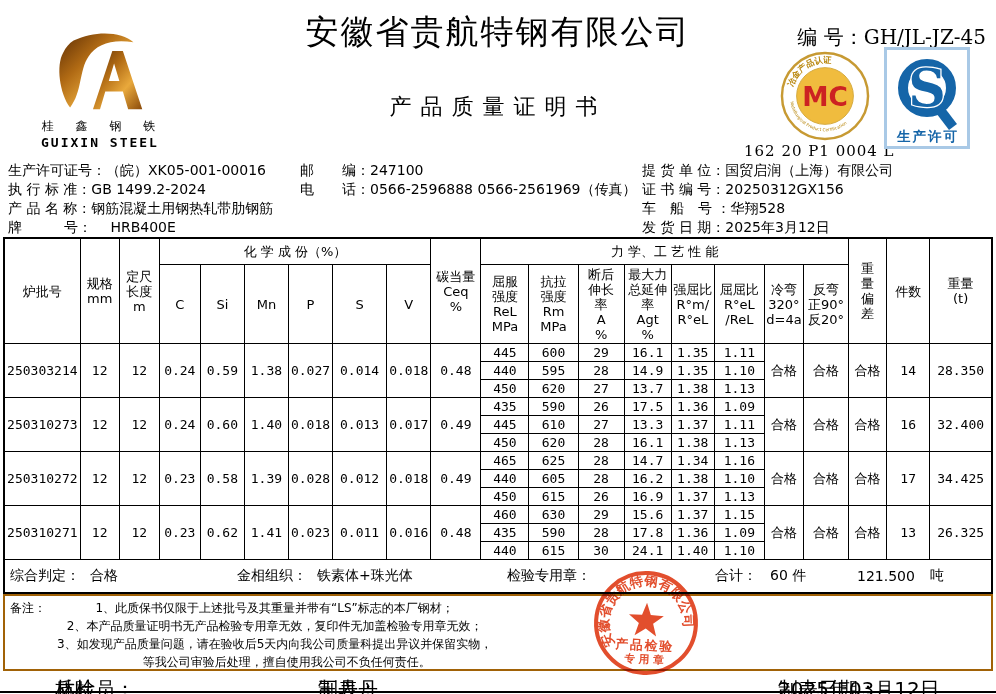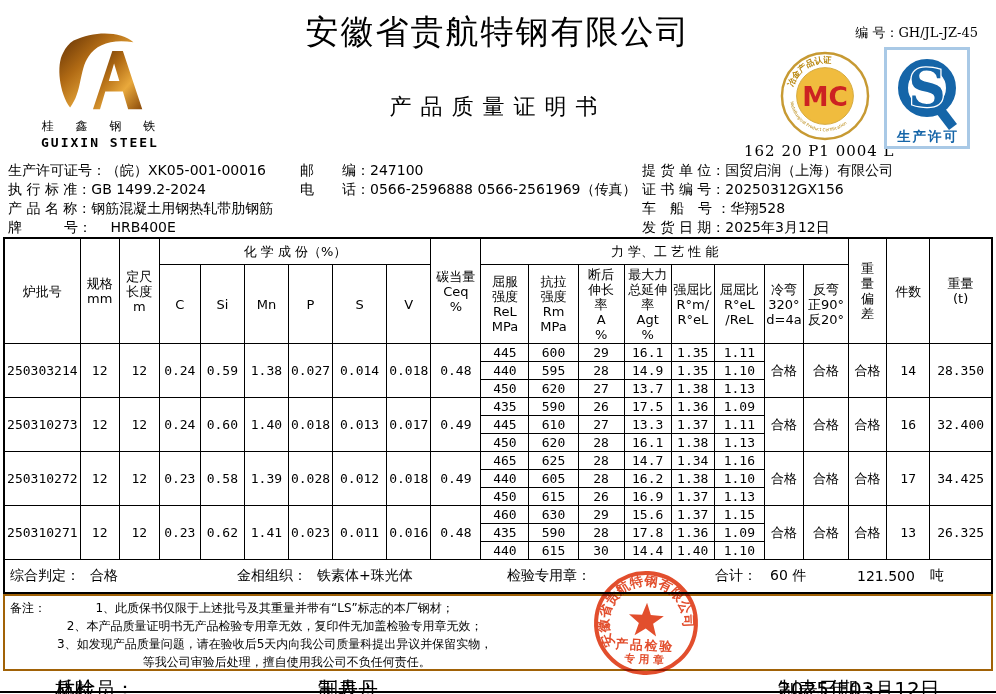--- a/index.html
+++ b/index.html
@@ -8,21 +8,21 @@
 
   
   .brand{position:absolute;left:34px;top:30px;width:132px;text-align:center;}
   .brand svg{width:112px;height:88px;display:block;margin:0 auto;}
   .brand-cn{font-size:12px;font-weight:normal;letter-spacing:9px;white-space:nowrap;margin-left:6px;}
   .brand-en{font-size:13px;font-weight:bold;letter-spacing:2px;font-family:"DejaVu Sans Mono",monospace;}
   .title{position:absolute;left:248px;width:500px;top:10px;text-align:center;
          font-family:"DejaVu Serif","Liberation Serif",serif;font-size:33px;letter-spacing:2px;white-space:nowrap;}
   .subtitle{position:absolute;left:248px;width:500px;top:92px;text-align:center;
             font-family:"DejaVu Serif","Liberation Serif",serif;font-size:22px;letter-spacing:9px;white-space:nowrap;}
-  .cert-no{position:absolute;right:18px;top:24px;font-size:13px;font-family:"DejaVu Serif","Liberation Serif",serif;white-space:nowrap;}
+  .cert-no{position:absolute;right:10px;top:24px;font-size:20px;font-family:"DejaVu Serif","Liberation Serif",serif;white-space:nowrap;}
   .mc-logo{position:absolute;left:780px;top:51px;width:90px;height:90px;}
   .mc-code{position:absolute;left:744px;top:142px;width:158px;font-size:15px;letter-spacing:1px;
            font-family:"DejaVu Serif","Liberation Serif",serif;white-space:nowrap;}
   .sq-logo{position:absolute;left:884px;top:47px;width:86px;height:102px;}
 
   
   .info{position:absolute;left:0;top:161px;width:996px;font-size:14px;}
   .info-col{position:absolute;top:0;}
   .info-col.left{left:8px;}
   .info-col.mid{left:300px;}
@@ -363,21 +363,21 @@
           <td>590</td>
           <td>28</td>
           <td>17.8</td>
           <td>1.36</td>
           <td>1.09</td>
         </tr>
         <tr>
           <td>440</td>
           <td>615</td>
           <td>30</td>
-          <td>14.4</td>
+          <td>24.1</td>
           <td>1.40</td>
           <td>1.10</td>
         </tr>
       </tbody>
     <tfoot>
       <tr>
         <td colspan="21" class="summary-cell cn">
           <span style="left:5px">综合判定：</span>
           <span style="left:85px">合格</span>
           <span style="left:232px">金相组织：</span>

